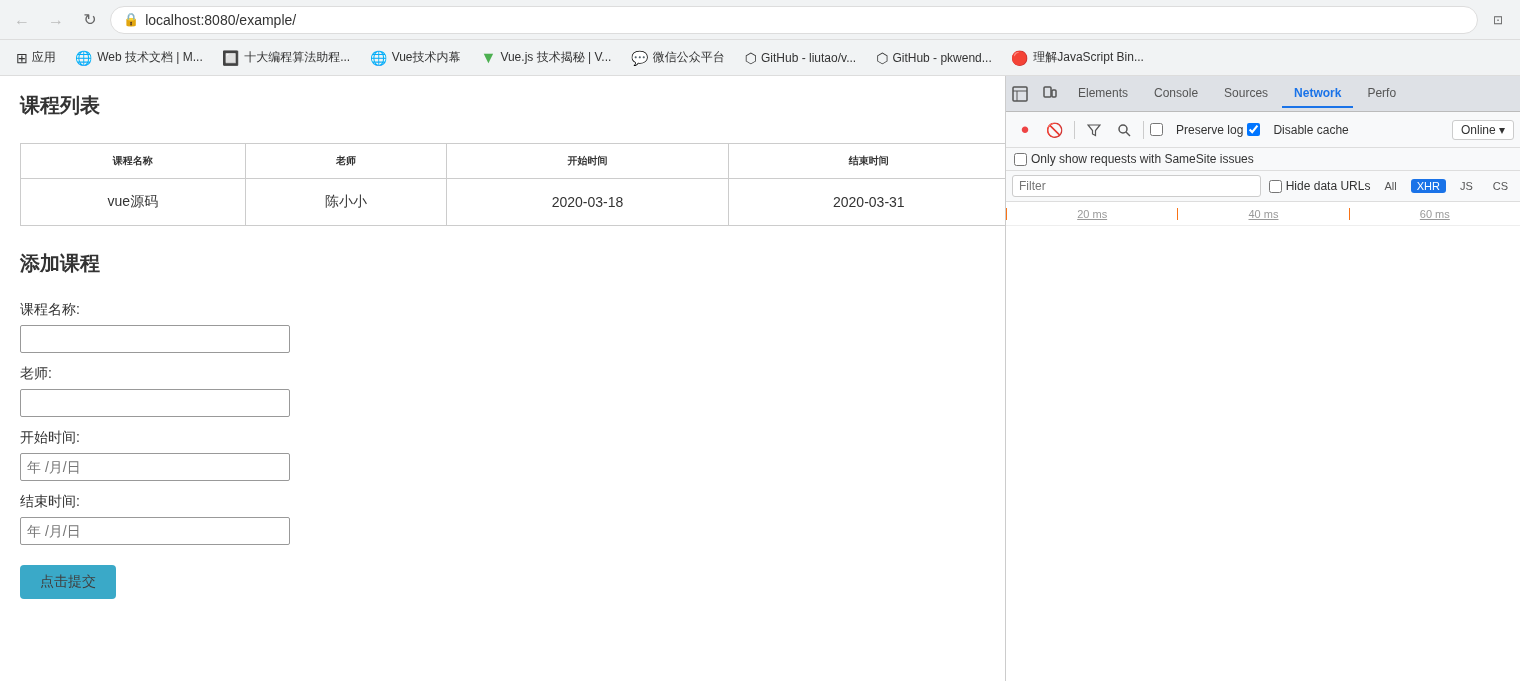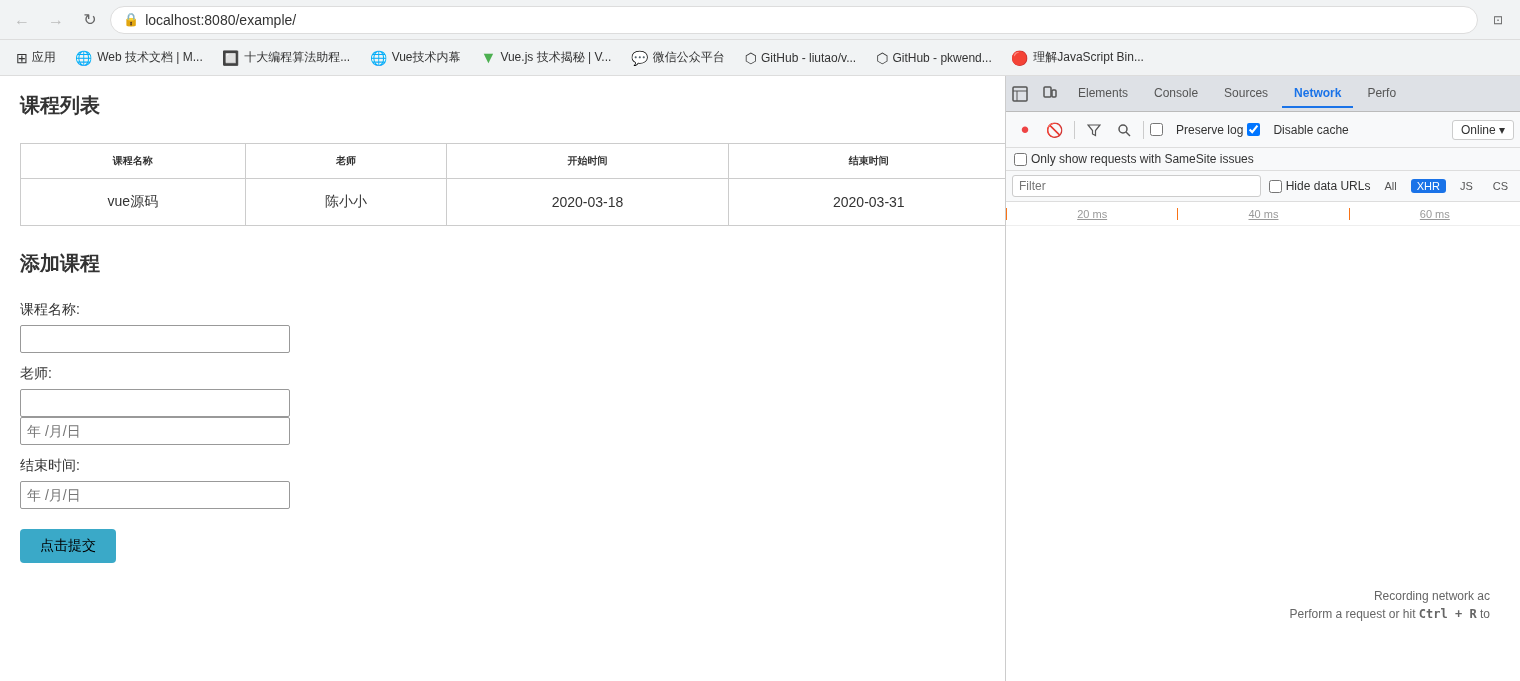--- a/index.html
+++ b/index.html
@@ -152,21 +152,21 @@
       border: 1px solid #999;
       border-radius: 2px;
       padding: 2px 6px;
       font-size: 14px;
       color: #666;
     }
 
     .submit-btn {
       margin-top: 20px;
       background: #3aa9c8;
-      color: #000000;
+      color: #404040;
       border: none;
       padding: 8px 20px;
       font-size: 14px;
       border-radius: 4px;
       cursor: pointer;
     }
 
     
     #devtools-panel {
       flex: 1;
@@ -437,20 +437,21 @@
 
     <div class="form-section">
       <h2 class="section-title">添加课程</h2>
 
       <label class="form-label">课程名称:</label>
       <input class="form-input" type="text" style="">
 
       <label class="form-label">老师:</label>
       <input class="form-input" type="text" style="">
 
+      <label class="form-label">开始时间:</label>
       <input class="date-input" type="text" placeholder="年 /月/日" style="">
 
       <label class="form-label">结束时间:</label>
       <input class="date-input" type="text" placeholder="年 /月/日" style="">
 
       <button class="submit-btn">点击提交</button>
     </div>
   </div>
 
   <div id="devtools-panel">
@@ -521,21 +522,15 @@
       <button class="filter-type-btn">JS</button>
       <button class="filter-type-btn">CS</button>
     </div>
 
     <div id="network-timeline">
       <div class="timeline-header">
         <div class="timeline-tick">20 ms</div>
         <div class="timeline-tick">40 ms</div>
         <div class="timeline-tick">60 ms</div>
       </div>
-      <div id="network-empty">
-        <div>Recording network ac</div>
-        <div id="network-empty-sub">
-          Perform a request or hit <span class="kbd">Ctrl + R</span> to
-        </div>
-      </div>
     </div>
   </div>
 </div>
 
 </body></html>

